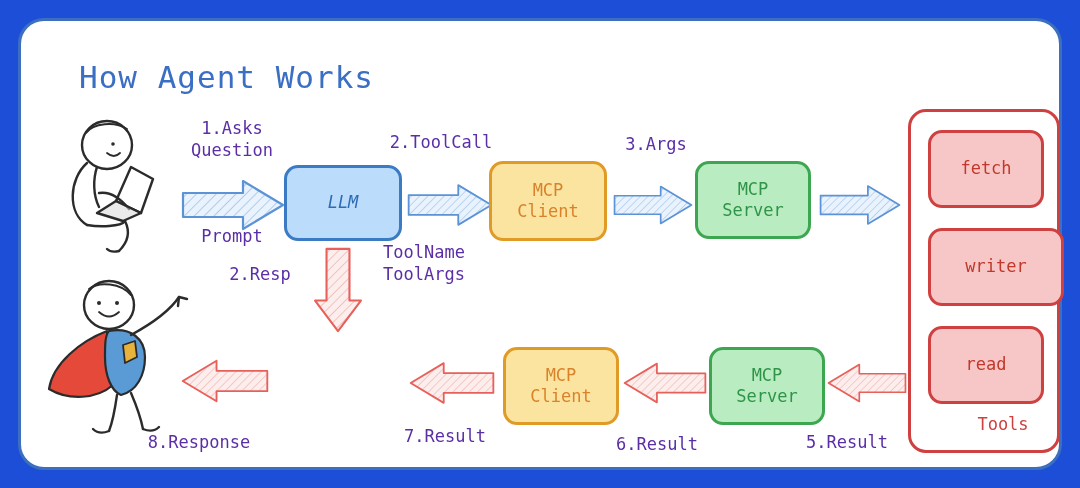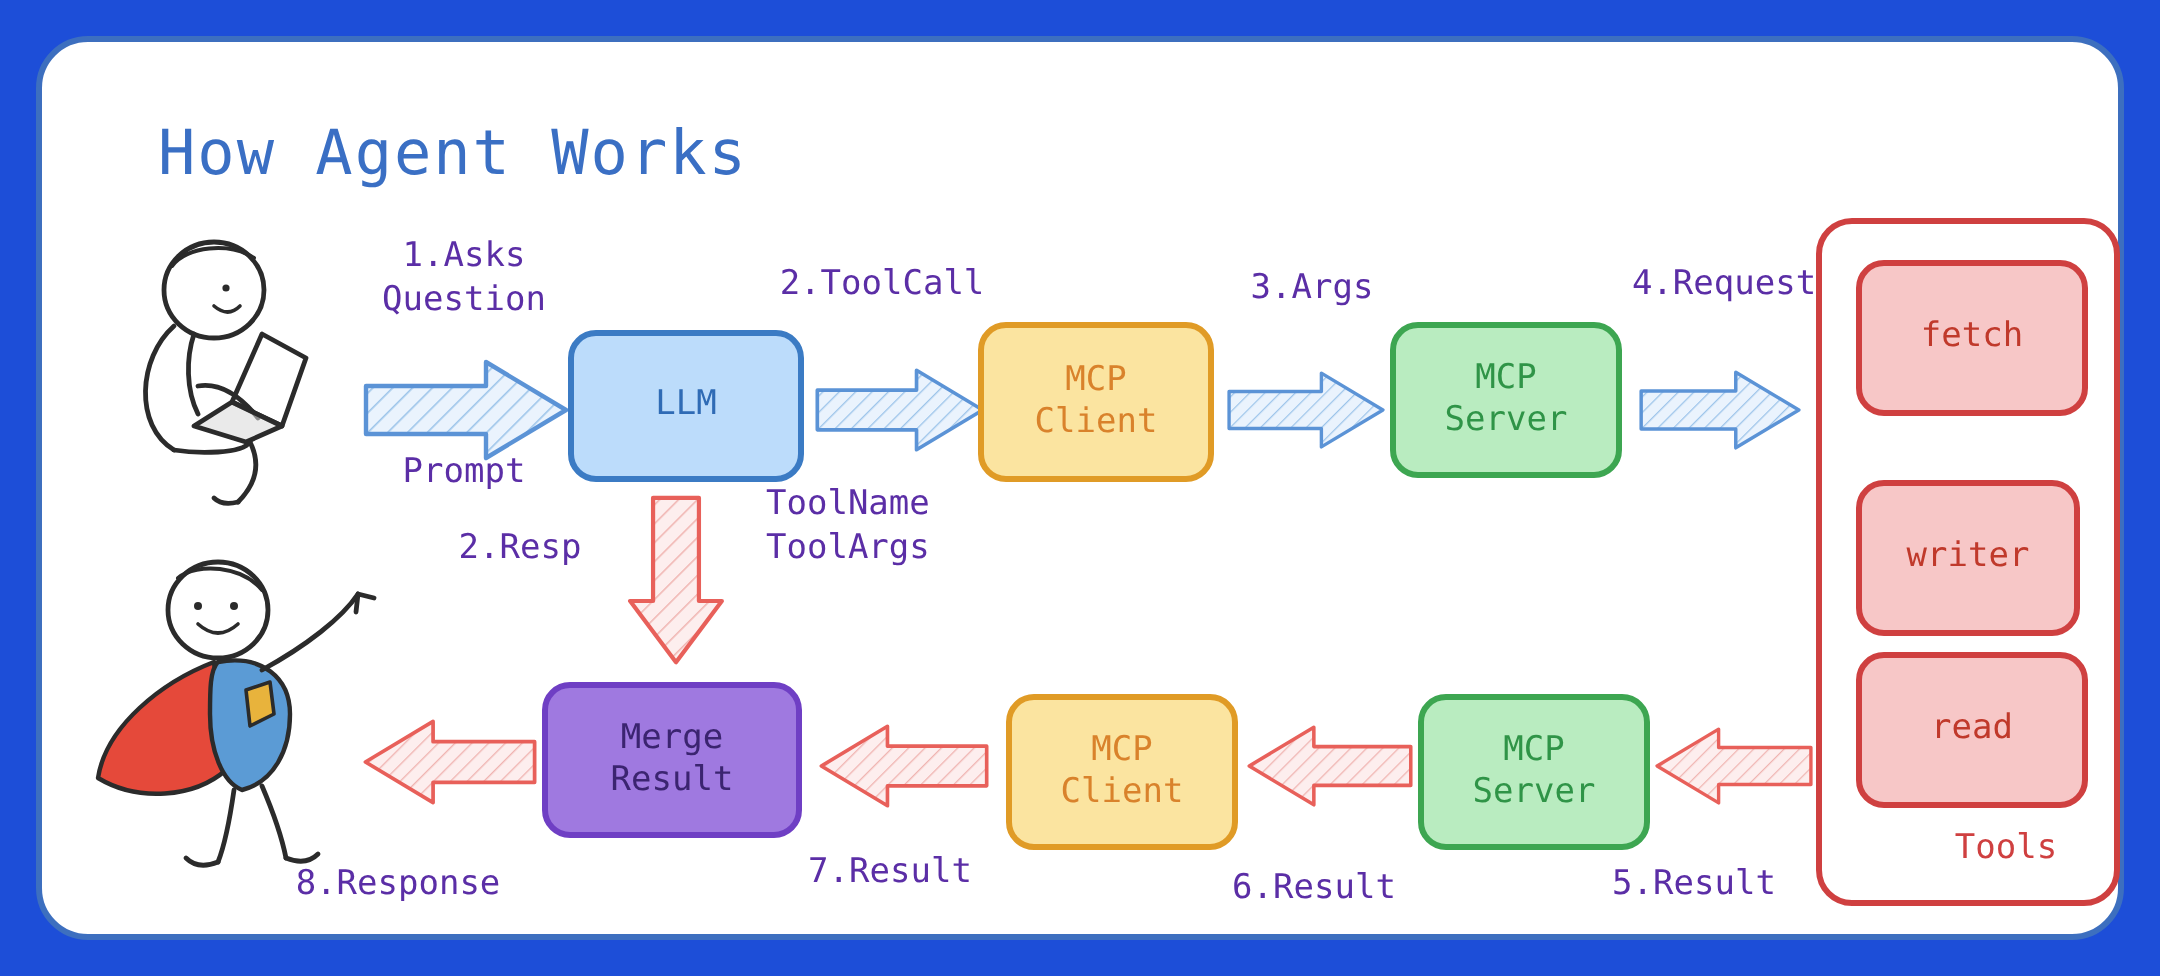--- a/index.html
+++ b/index.html
@@ -18,21 +18,21 @@
   
   #title{left:58px;top:38px;font-size:31px;color:#3a6fc4;letter-spacing:1px;
          font-family:"DejaVu Sans Mono","Liberation Mono",monospace;}
 
   
   .node{position:absolute;border-radius:14px;border:3px solid;box-sizing:border-box;
         display:flex;align-items:center;justify-content:center;text-align:center;
         font-size:17px;line-height:1.25;white-space:pre-line;
         font-family:"DejaVu Sans Mono","Liberation Mono",monospace;}
 
-  .n-llm     {background:#bcdcfb;border-color:#3b7bc4;color:#2f6bb5;}
+  .n-llm     {background:#bcdcfb;border-color:#3b7bc4;color:#2f6bb5;font-style:italic;}
   .n-client  {background:#fbe4a0;border-color:#e09b26;color:#d9822b;}
   .n-server  {background:#b9ecc0;border-color:#3da651;color:#2f9447;}
   .n-merge   {background:#9f79e0;border-color:#6f3fc4;color:#3b2470;}
   .n-tool    {background:#f7c7c7;border-color:#cf4040;color:#c0392b;}
 
   
   #tools-panel{position:absolute;border:3px solid #cf4040;border-radius:18px;
                background:#fff;box-sizing:border-box;}
   #tools-label{position:absolute;color:#cf4040;font-size:17px;
                font-family:"DejaVu Sans Mono","Liberation Mono",monospace;padding-left:16px;}
@@ -85,21 +85,20 @@
 
     <div class="lbl" style="left:156px;top:204px;width:110px;">Prompt</div>
 
     <div class="lbl" style="left:350px;top:110px;width:140px;">2.ToolCall</div>
 
     <div class="lbl" style="left:362px;top:220px;width:130px;text-align:left;">ToolName
 ToolArgs</div>
 
     <div class="lbl" style="left:580px;top:112px;width:110px;">3.Args</div>
 
-    <div class="lbl" style="left:776px;top:110px;width:130px;">4.Request</div>
 
     <div class="lbl" style="left:184px;top:242px;width:110px;">2.Resp</div>
 
     <svg class="arrow" style="left:160px;top:158px;" width="104" height="52" viewBox="0 0 104 52">
       <defs>
         <pattern id="hatchBlue" width="7" height="7" patternTransform="rotate(45)" patternUnits="userSpaceOnUse">
           <rect width="7" height="7" fill="#eaf3fd"></rect>
           <line x1="0" y1="0" x2="0" y2="7" stroke="#9cc4ea" stroke-width="1.6"></line>
         </pattern>
         <pattern id="hatchRed" width="7" height="7" patternTransform="rotate(45)" patternUnits="userSpaceOnUse">
@@ -125,21 +124,21 @@
 
     <div class="node n-server" style="left:674px;top:140px;width:116px;height:78px;">MCP
 Server</div>
 
     <svg class="arrow" style="left:798px;top:158px;" width="82" height="52" viewBox="0 0 104 52">
       <path d="M2,14 L62,14 L62,2 L102,26 L62,50 L62,38 L2,38 Z" fill="url(#hatchBlue)" stroke="#5b93d6" stroke-width="2.2" stroke-linejoin="round"></path>
     </svg>
 
     <div id="tools-panel" style="left:887px;top:88px;width:152px;height:344px;">
       <div class="node n-tool" style="left:17px;top:18px;width:116px;height:78px;">fetch</div>
-      <div class="node n-tool" style="left:17px;top:116px;width:112px;height:78px;margin-top:12px;">writer</div>
+      <div class="node n-tool" style="left:17px;top:116px;width:136px;height:78px;">writer</div>
       <div class="node n-tool" style="left:17px;top:214px;width:116px;height:78px;">read</div>
       <div id="tools-label" style="left:0;top:302px;width:152px;text-align:center;">Tools</div>
     </div>
 
     <svg class="arrow" style="left:291px;top:226px;" width="52" height="86" viewBox="0 0 52 90">
       <path d="M14,2 L38,2 L38,56 L50,56 L26,88 L2,56 L14,56 Z" fill="url(#hatchRed)" stroke="#e8605a" stroke-width="2.2" stroke-linejoin="round"></path>
     </svg>
 
     <svg class="figure" style="left:26px;top:258px;" width="190" height="160" viewBox="0 0 190 160">
 
@@ -172,22 +171,20 @@
     <div class="lbl" style="left:360px;top:404px;width:128px;">7.Result</div>
 
     <div class="lbl" style="left:572px;top:412px;width:128px;">6.Result</div>
 
     <div class="lbl" style="left:762px;top:410px;width:128px;">5.Result</div>
 
     <svg class="arrow" style="left:160px;top:334px;" width="88" height="52" viewBox="0 0 104 52">
       <path d="M102,14 L42,14 L42,2 L2,26 L42,50 L42,38 L102,38 Z" fill="url(#hatchRed)" stroke="#e8605a" stroke-width="2.2" stroke-linejoin="round"></path>
     </svg>
 
-    <div class="node n-merge" style="left:250px;top:320px;width:130px;height:78px;">Merge
-Result</div>
 
     <svg class="arrow" style="left:388px;top:336px;" width="86" height="52" viewBox="0 0 104 52">
       <path d="M102,14 L42,14 L42,2 L2,26 L42,50 L42,38 L102,38 Z" fill="url(#hatchRed)" stroke="#e8605a" stroke-width="2.2" stroke-linejoin="round"></path>
     </svg>
 
     <div class="node n-client" style="left:482px;top:326px;width:116px;height:78px;">MCP
 Client</div>
 
     <svg class="arrow" style="left:602px;top:336px;" width="84" height="52" viewBox="0 0 104 52">
       <path d="M102,14 L42,14 L42,2 L2,26 L42,50 L42,38 L102,38 Z" fill="url(#hatchRed)" stroke="#e8605a" stroke-width="2.2" stroke-linejoin="round"></path>

